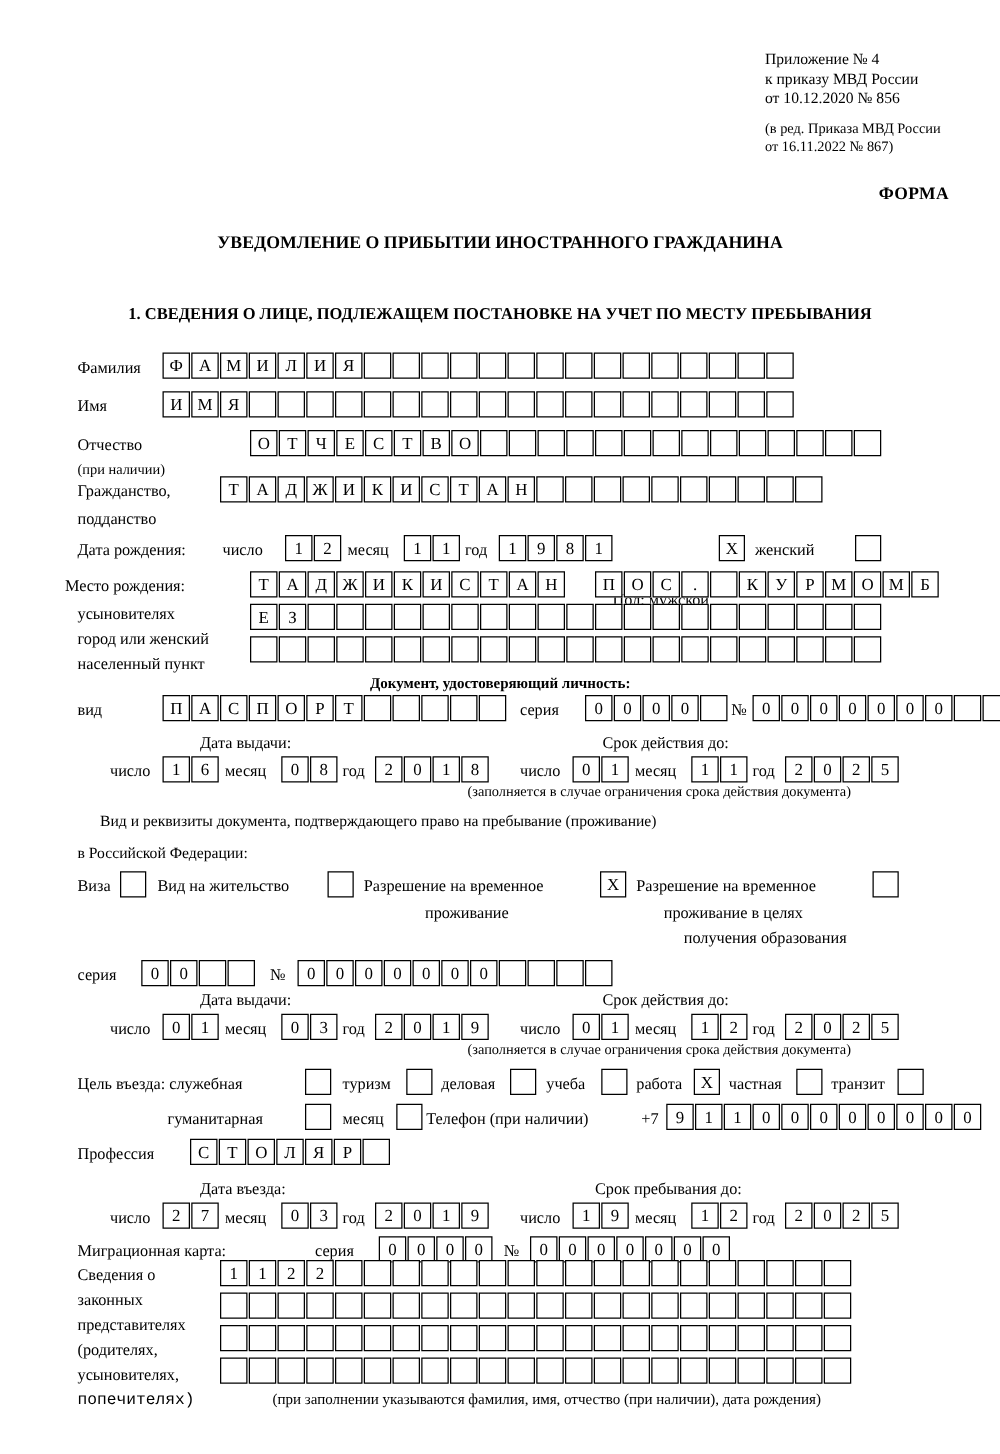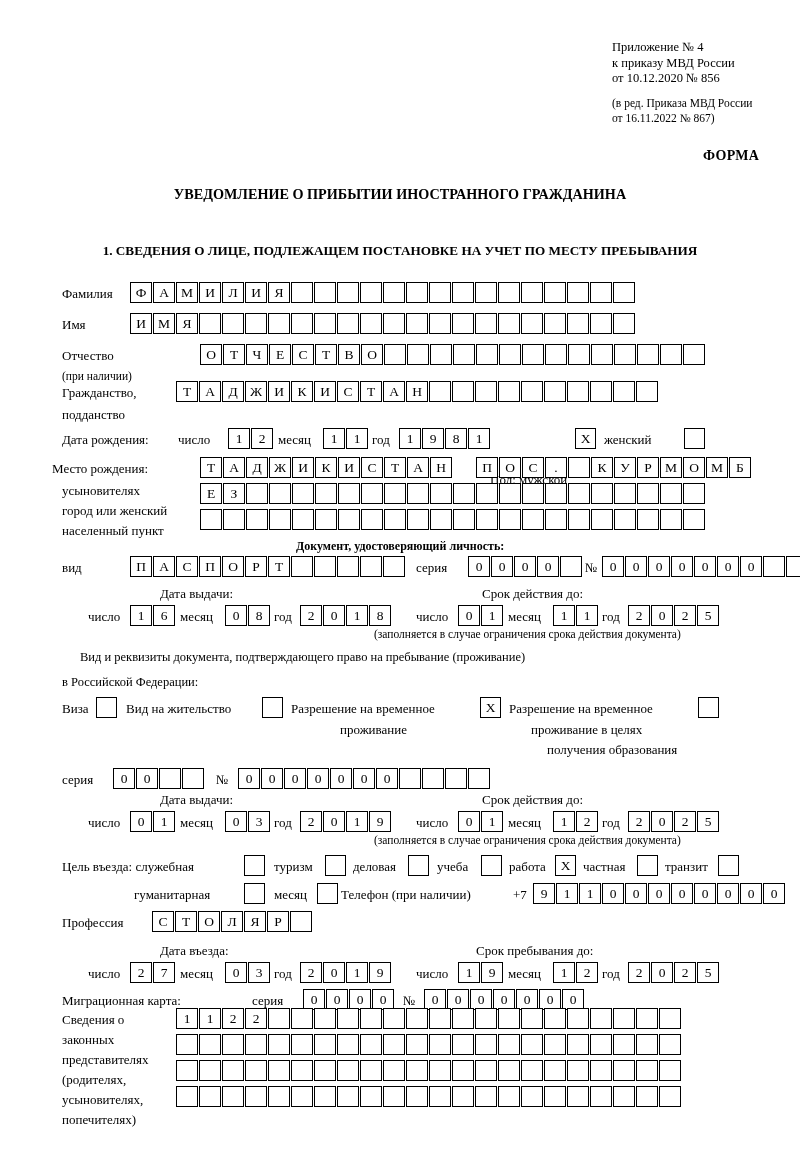--- a/index.html
+++ b/index.html
@@ -546,21 +546,21 @@
       <div class="cell">0</div>
       <div class="cell">0</div>
       <div class="cell">0</div>
     </div>
 
   <div class="lbl" style="left:62px;top:1012px;">Сведения о</div>
   <div class="lbl" style="left:62px;top:1032px;">законных</div>
   <div class="lbl" style="left:62px;top:1052px;">представителях</div>
   <div class="lbl" style="left:62px;top:1072px;">(родителях,</div>
   <div class="lbl" style="left:62px;top:1092px;">усыновителях,</div>
-  <div class="lbl" style="left:62px;top:1112px;">попечителях)</div>
+  <div class="lbl" style="left:62px;top:1112px;font-family:Liberation Mono, monospace;">попечителях)</div>
 
   <div class="cells" id="legal1-cells" style="left:176px;top:1008px;">
       <div class="cell">1</div>
       <div class="cell">1</div>
       <div class="cell">2</div>
       <div class="cell">2</div>
       <div class="cell"></div>
       <div class="cell"></div>
       <div class="cell"></div>
       <div class="cell"></div>
@@ -645,14 +645,15 @@
       <div class="cell"></div>
       <div class="cell"></div>
       <div class="cell"></div>
       <div class="cell"></div>
       <div class="cell"></div>
       <div class="cell"></div>
       <div class="cell"></div>
       <div class="cell"></div>
     </div>
 
+  <div class="lbl" style="left:218px;top:1112px;font-size:12px;">(при заполнении указываются фамилия, имя, отчество (при наличии), дата рождения)</div>
 
 </div>
 
 </body></html>

